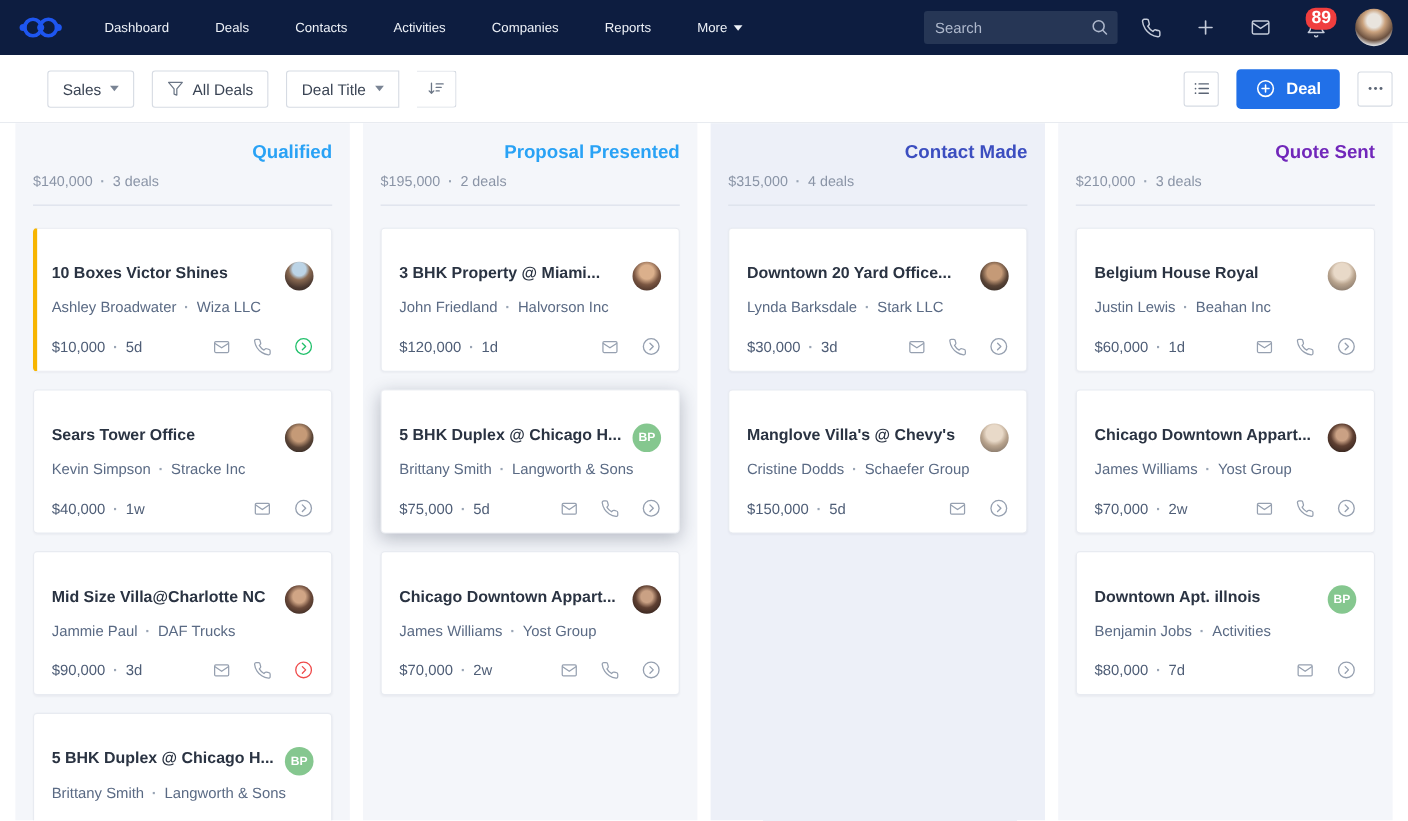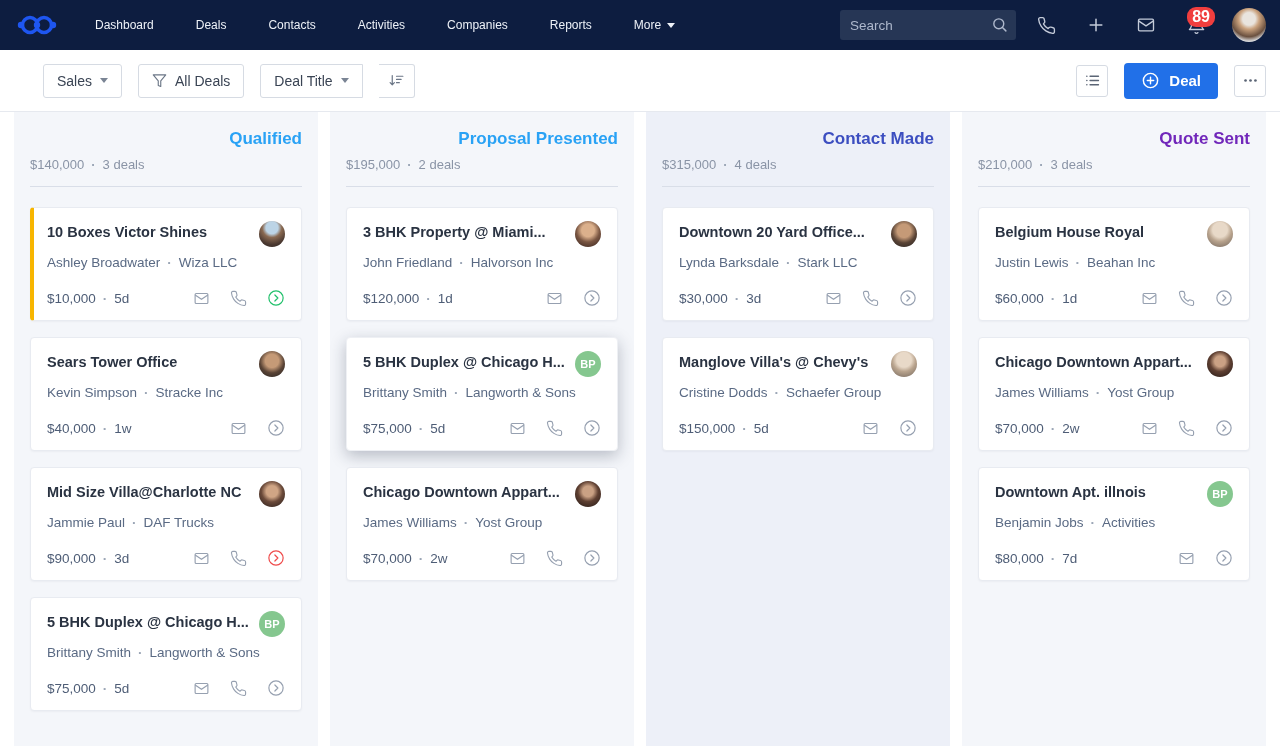--- a/index.html
+++ b/index.html
@@ -43,21 +43,21 @@
   .column { width:304px; flex:0 0 304px; background:#f4f6fa; display:flex; flex-direction:column;text-align:right; }
   .col-head { padding:17px 16px 0; }
   .col-title { font-size:17px; font-weight:bold; cursor:default; }
   .col-sub { margin-top:8px; font-size:13px; color:#8a94a6; display:flex; align-items:center; gap:7px; }
   .col-divider { margin:14px 16px 0; border-bottom:1px solid #d9dee8; }
   .cards { padding:20px 16px 8px; overflow:hidden; }
 
   .card { background:#fff; border:1px solid #e8ebf1; border-radius:4px; padding:15px 16px 13px;
           margin-bottom:16px; cursor:pointer; box-shadow:0 1px 2px rgba(20,30,50,.04); }
   .card.elevated { box-shadow:0 5px 16px rgba(25,35,60,.28); border-color:#eef0f4; }
-  .card-top { display:flex; justify-content:space-between; align-items:flex-start; }
+  .card-top { display:flex; justify-content:space-between; align-items:flex-start;margin-top:17px; }
   .card-title { font-size:14.5px; font-weight:bold; color:#2a3342; line-height:1.25; padding-right:8px; }
   .avatar { width:26px; height:26px; border-radius:50%; flex:0 0 26px; margin-top:-2px; }
   .avatar.initials { display:flex; align-items:center; justify-content:center; color:#fff; font-size:11px; font-weight:bold; }
   .av1 { background:radial-gradient(circle at 50% 26%, #bcd4e6 0 26%, #8a6a52 42%, #4a3830 72%, #2e2522 100%); }
   .av2 { background:radial-gradient(circle at 50% 38%, #c59a77 0 32%, #5a4436 58%, #23201f 100%); }
   .av3 { background:radial-gradient(circle at 50% 40%, #d0a585 0 28%, #6b4a3a 52%, #241a18 100%); }
   .av4 { background:radial-gradient(circle at 50% 36%, #dbb08c 0 30%, #7a5642 55%, #31201c 100%); }
   .av5 { background:radial-gradient(circle at 50% 40%, #caa184 0 26%, #5f4032 50%, #1f1614 100%); }
   .av6 { background:radial-gradient(circle at 50% 34%, #e8d9c8 0 34%, #b9a48e 54%, #6f635a 100%); }
   .card-sub { margin-top:8px; font-size:13.5px; color:#5a6a84; display:flex; align-items:center; gap:7px; white-space:nowrap; overflow:hidden; }

